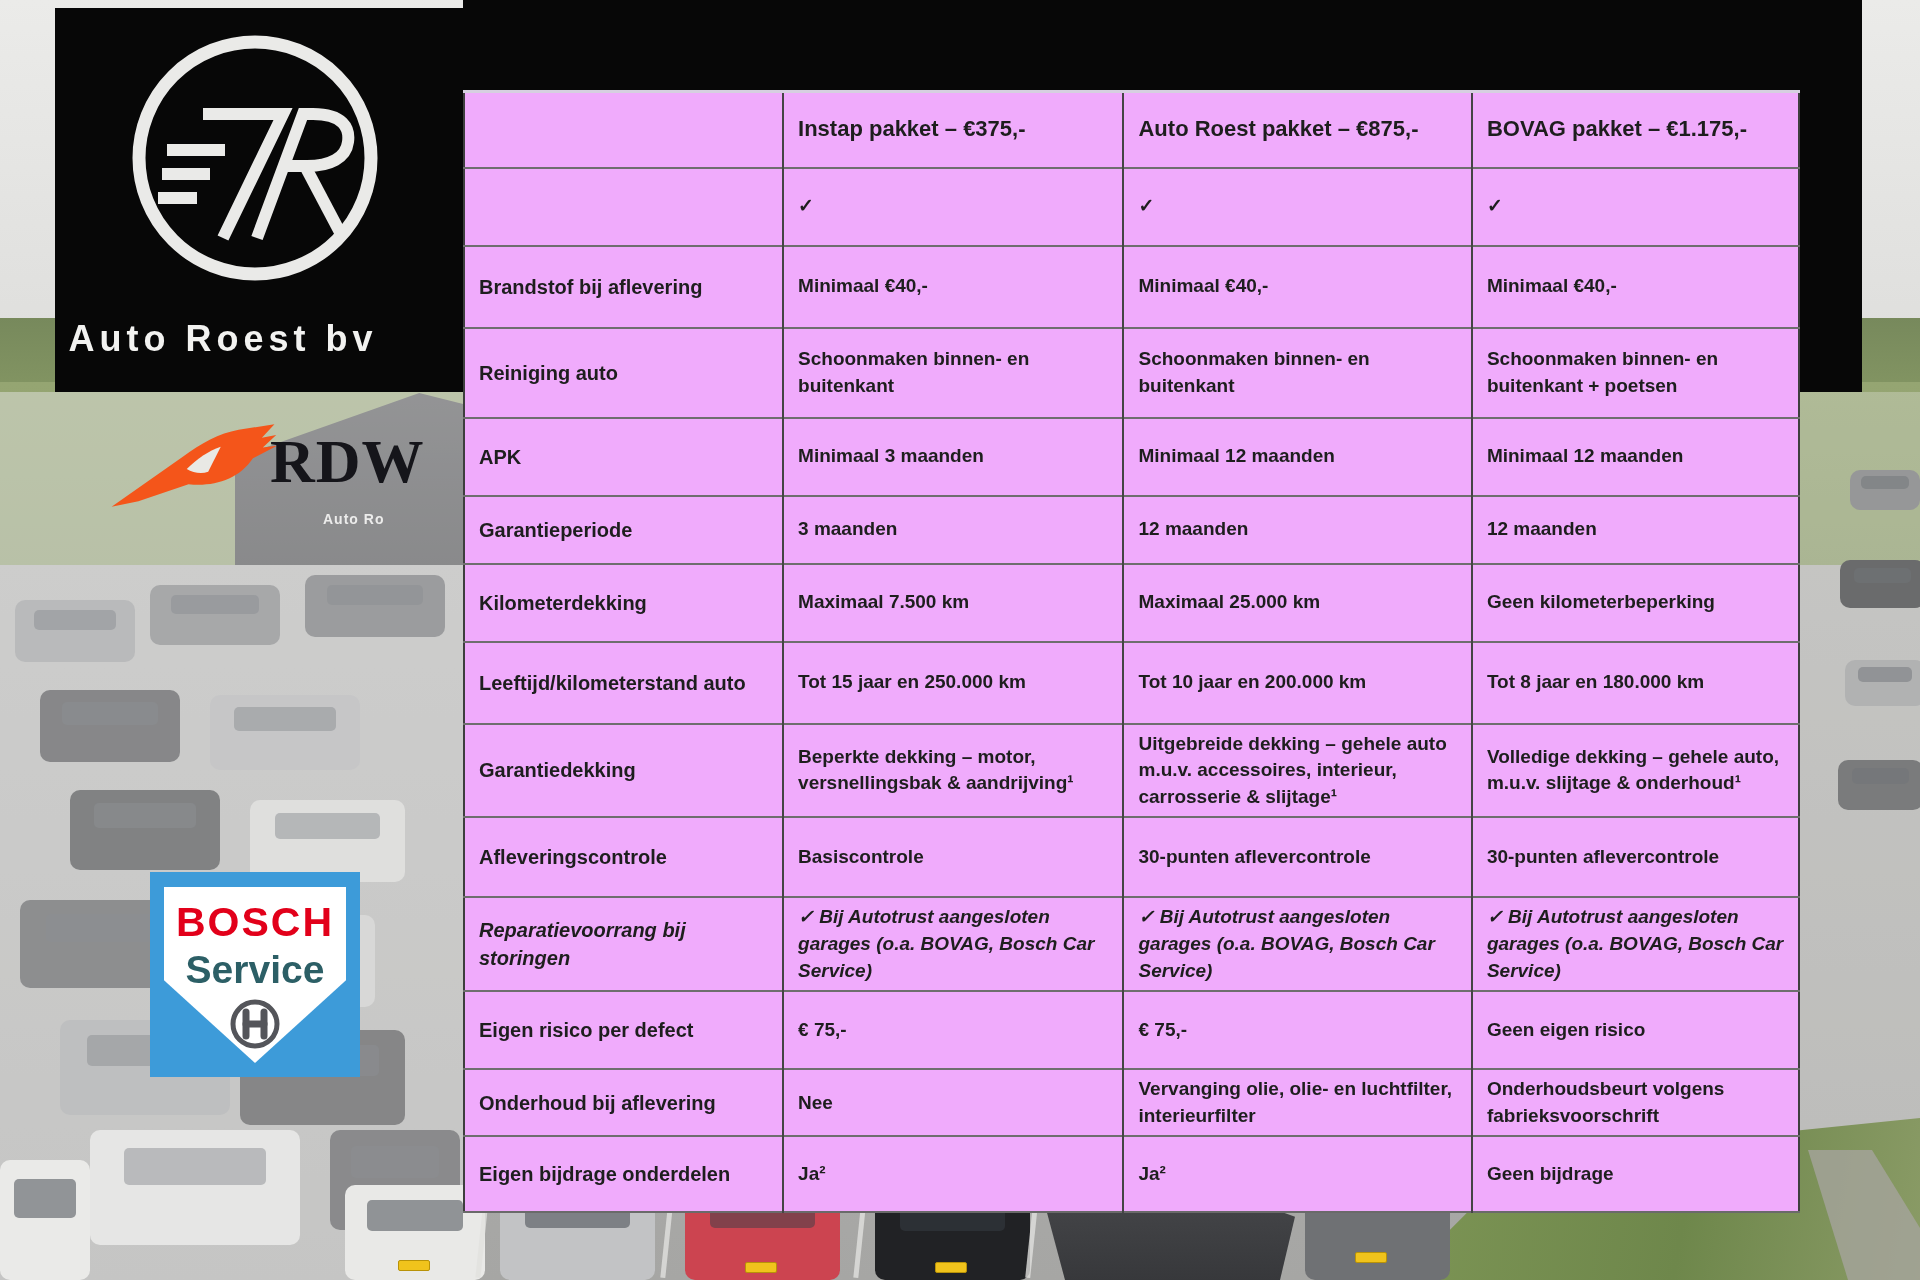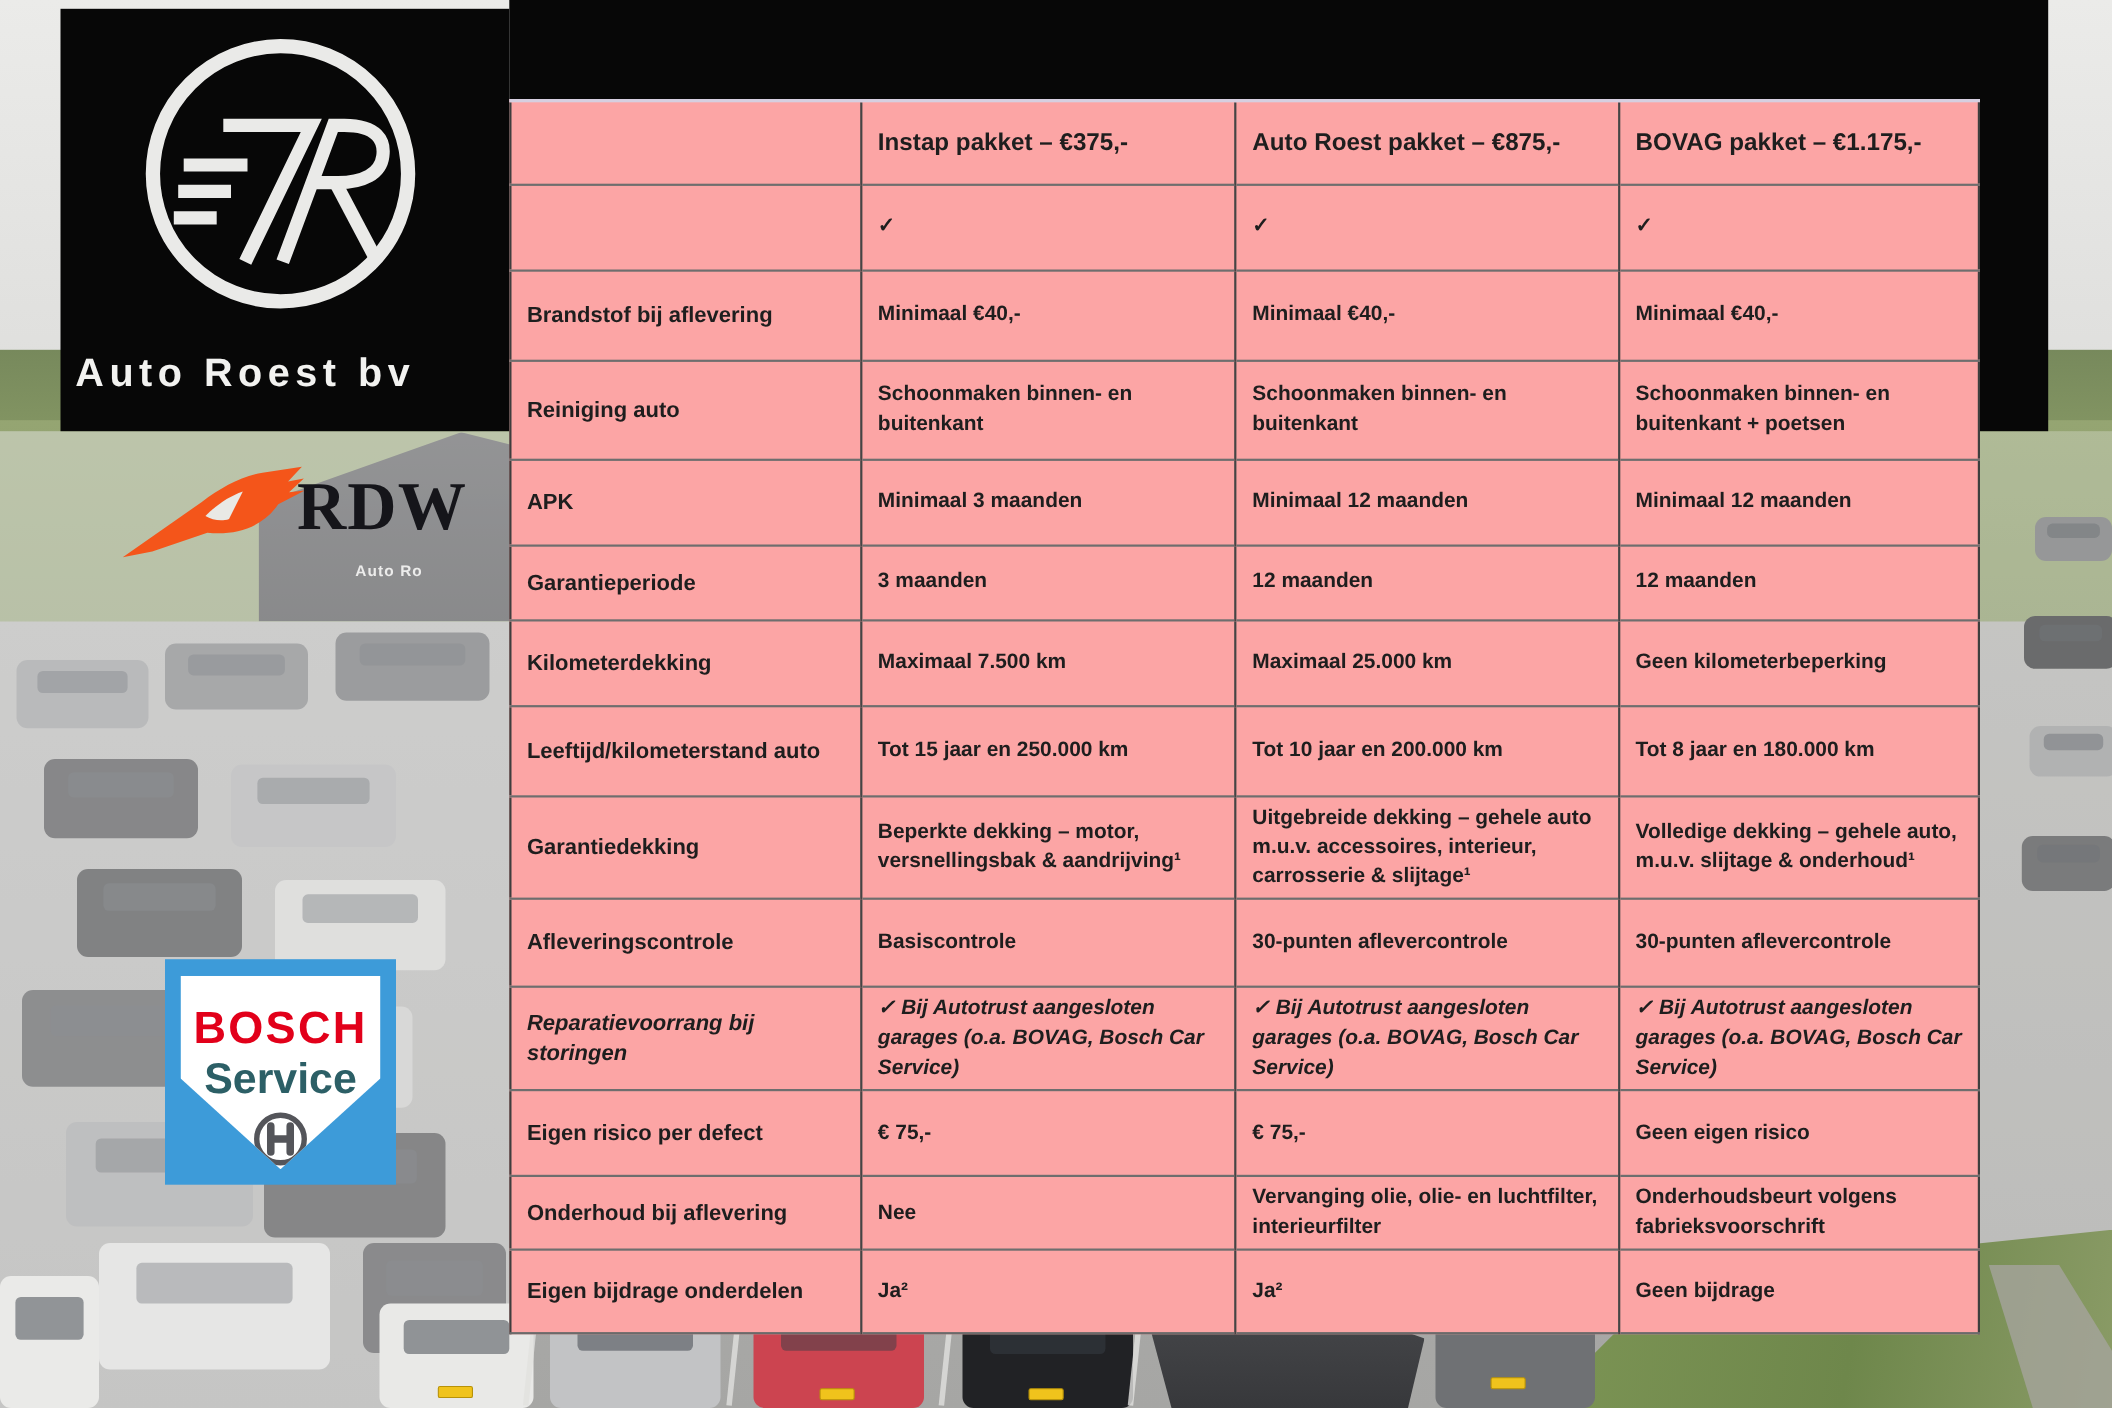--- a/index.html
+++ b/index.html
@@ -59,26 +59,26 @@
   .bovag .band{position:absolute;left:12px;top:162px;width:144px;height:74px;background:#f7c500;
                display:flex;align-items:center;justify-content:center;}
   .bovag .band span{font-size:34px;font-weight:bold;color:#141414;letter-spacing:1px;
                     transform:scale(.95,1.65);}
 
   
   .bosch{left:150px;top:872px;width:210px;height:205px;background:#3d9bd9;}
   .bosch .shield{position:absolute;left:14px;top:15px;width:182px;height:176px;background:#fff;
                  clip-path:polygon(0 0,100% 0,100% 53%,50% 100%,0 53%);
                  display:flex;flex-direction:column;align-items:center;}
-  .bosch .b1{margin-top:24px;font-size:41px;font-weight:bold;color:#e2001a;letter-spacing:2px;}
+  .bosch .b1{margin-top:12px;font-size:41px;font-weight:bold;color:#e2001a;letter-spacing:2px;}
   .bosch .b2{margin-top:2px;font-size:39px;font-weight:bold;color:#2c5f66;}
 
   
   table.pkg{position:absolute;left:463px;top:90px;width:1337px;border-collapse:collapse;
-            table-layout:fixed;background:#fca5a5;
+            table-layout:fixed;background:#f0abfc;
             border-top:3px solid #d6cfe0;border-left:2px solid #3e3e3e;
             border-right:2px solid #3e3e3e;border-bottom:2px solid #6a6a6a;}
   table.pkg th,table.pkg td{border-left:2px solid #454545;border-top:2px solid #6e6e6e;
             vertical-align:middle;text-align:left;color:#1e1e1e;
             padding:6px 10px 6px 14px;line-height:1.4;font-weight:bold;overflow:hidden;}
   table.pkg tr:first-child th{border-top:none;}
   table.pkg th:first-child,table.pkg td:first-child{border-left:none;}
   table.pkg th{font-size:22px;}
   table.pkg td{font-size:19px;}
   table.pkg td.lbl{font-size:20px;}

